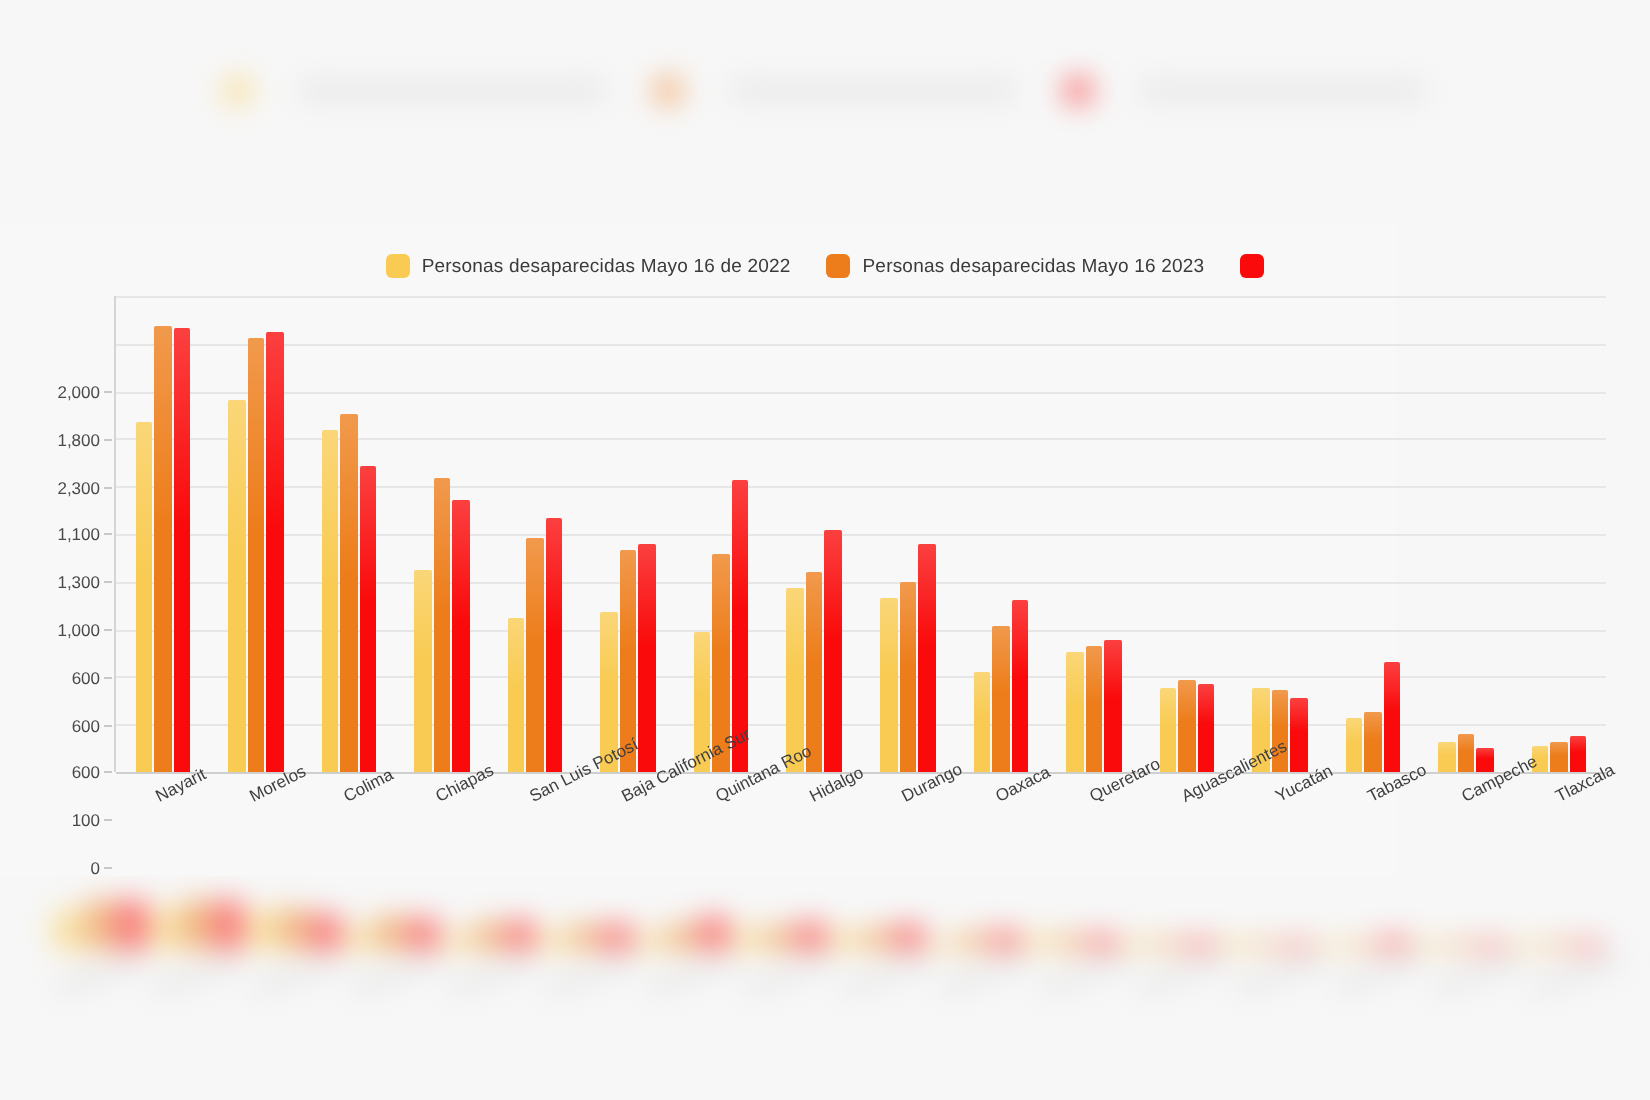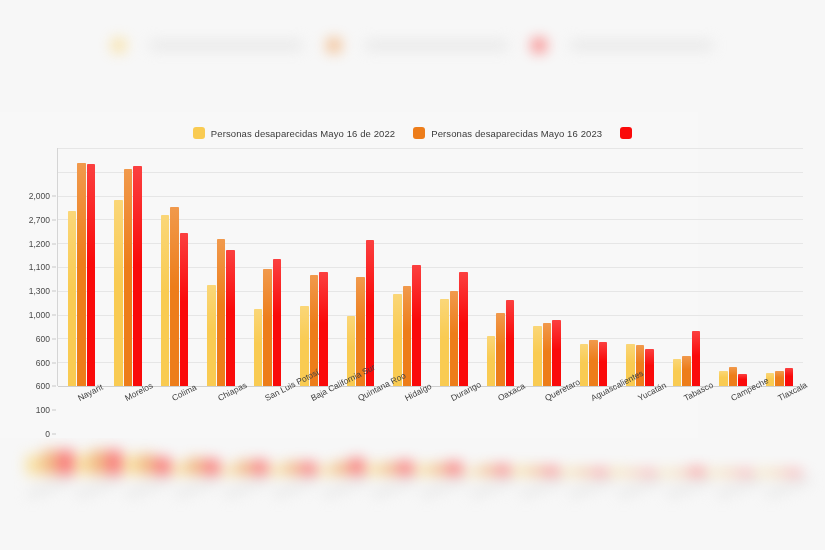--- a/index.html
+++ b/index.html
@@ -360,23 +360,23 @@
         </div>
         <div class="legend-item">
           <span class="legend-swatch" style="background: rgb(250, 10, 10);"></span>
         </div>
       </div>
 
     <div class="plot-wrap">
       <div class="y-labels" id="y-labels">
           <div class="y-label" style="top: 0px;">2,000</div>
           <div class="y-tick" style="top: 0px;"></div>
-          <div class="y-label" style="top: 23.8px;">2,700</div>
+          <div class="y-label" style="top: 23.8px;">1,800</div>
           <div class="y-tick" style="top: 23.8px;"></div>
-          <div class="y-label" style="top: 47.6px;">1,200</div>
+          <div class="y-label" style="top: 47.6px;">2,300</div>
           <div class="y-tick" style="top: 47.6px;"></div>
           <div class="y-label" style="top: 71.4px;">1,100</div>
           <div class="y-tick" style="top: 71.4px;"></div>
           <div class="y-label" style="top: 95.2px;">1,300</div>
           <div class="y-tick" style="top: 95.2px;"></div>
           <div class="y-label" style="top: 119px;">1,000</div>
           <div class="y-tick" style="top: 119px;"></div>
           <div class="y-label" style="top: 142.8px;">600</div>
           <div class="y-tick" style="top: 142.8px;"></div>
           <div class="y-label" style="top: 166.6px;">600</div>

